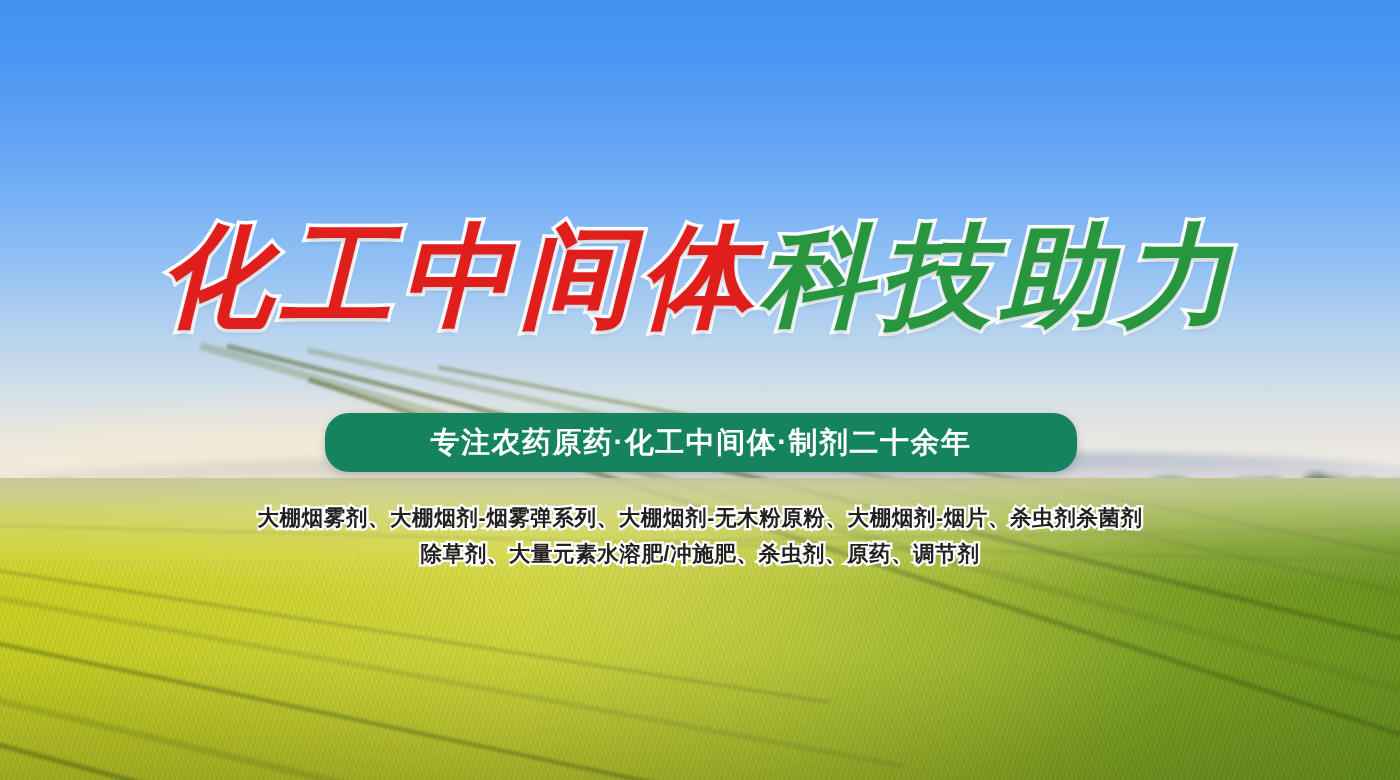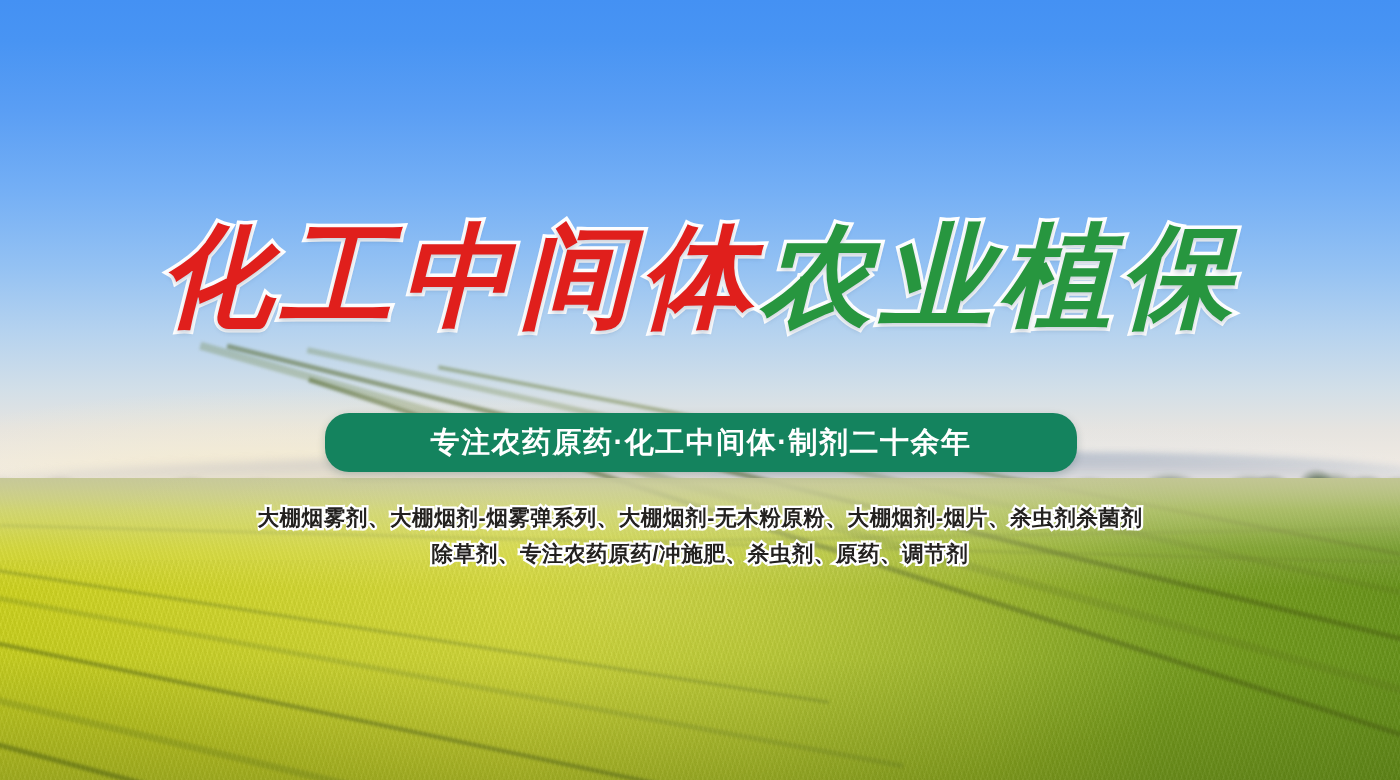--- a/index.html
+++ b/index.html
@@ -331,26 +331,26 @@
   <div class="track soft" style="left:0px; top:524px; width:1400px; height:3px; transform:rotate(1.5deg);"></div>
   <div class="track soft" style="left:640px; top:540px; width:760px; height:3px; transform:rotate(-1deg);"></div>
 
   <div class="field-haze"></div>
   <div class="field-shade-top"></div>
   <div class="field-vignette"></div>
 
   <div class="content">
 
     <div class="main-title">
-      <span class="seg seg-red">化工中间体</span><span class="seg seg-green">农业植保</span>
+      <span class="seg seg-red">化工中间体</span><span class="seg seg-green">科技助力</span>
     </div>
 
     <div class="subtitle-banner">
       <span class="subtitle-text">专注农药原药·化工中间体·制剂二十余年</span>
     </div>
 
     <div class="product-lines">
       <div class="product-line">大棚烟雾剂、大棚烟剂-烟雾弹系列、大棚烟剂-无木粉原粉、大棚烟剂-烟片、杀虫剂杀菌剂</div>
-      <div class="product-line">除草剂、专注农药原药/冲施肥、杀虫剂、原药、调节剂</div>
+      <div class="product-line">除草剂、大量元素水溶肥/冲施肥、杀虫剂、原药、调节剂</div>
     </div>
 
   </div>
 </div>
 
 </body></html>

